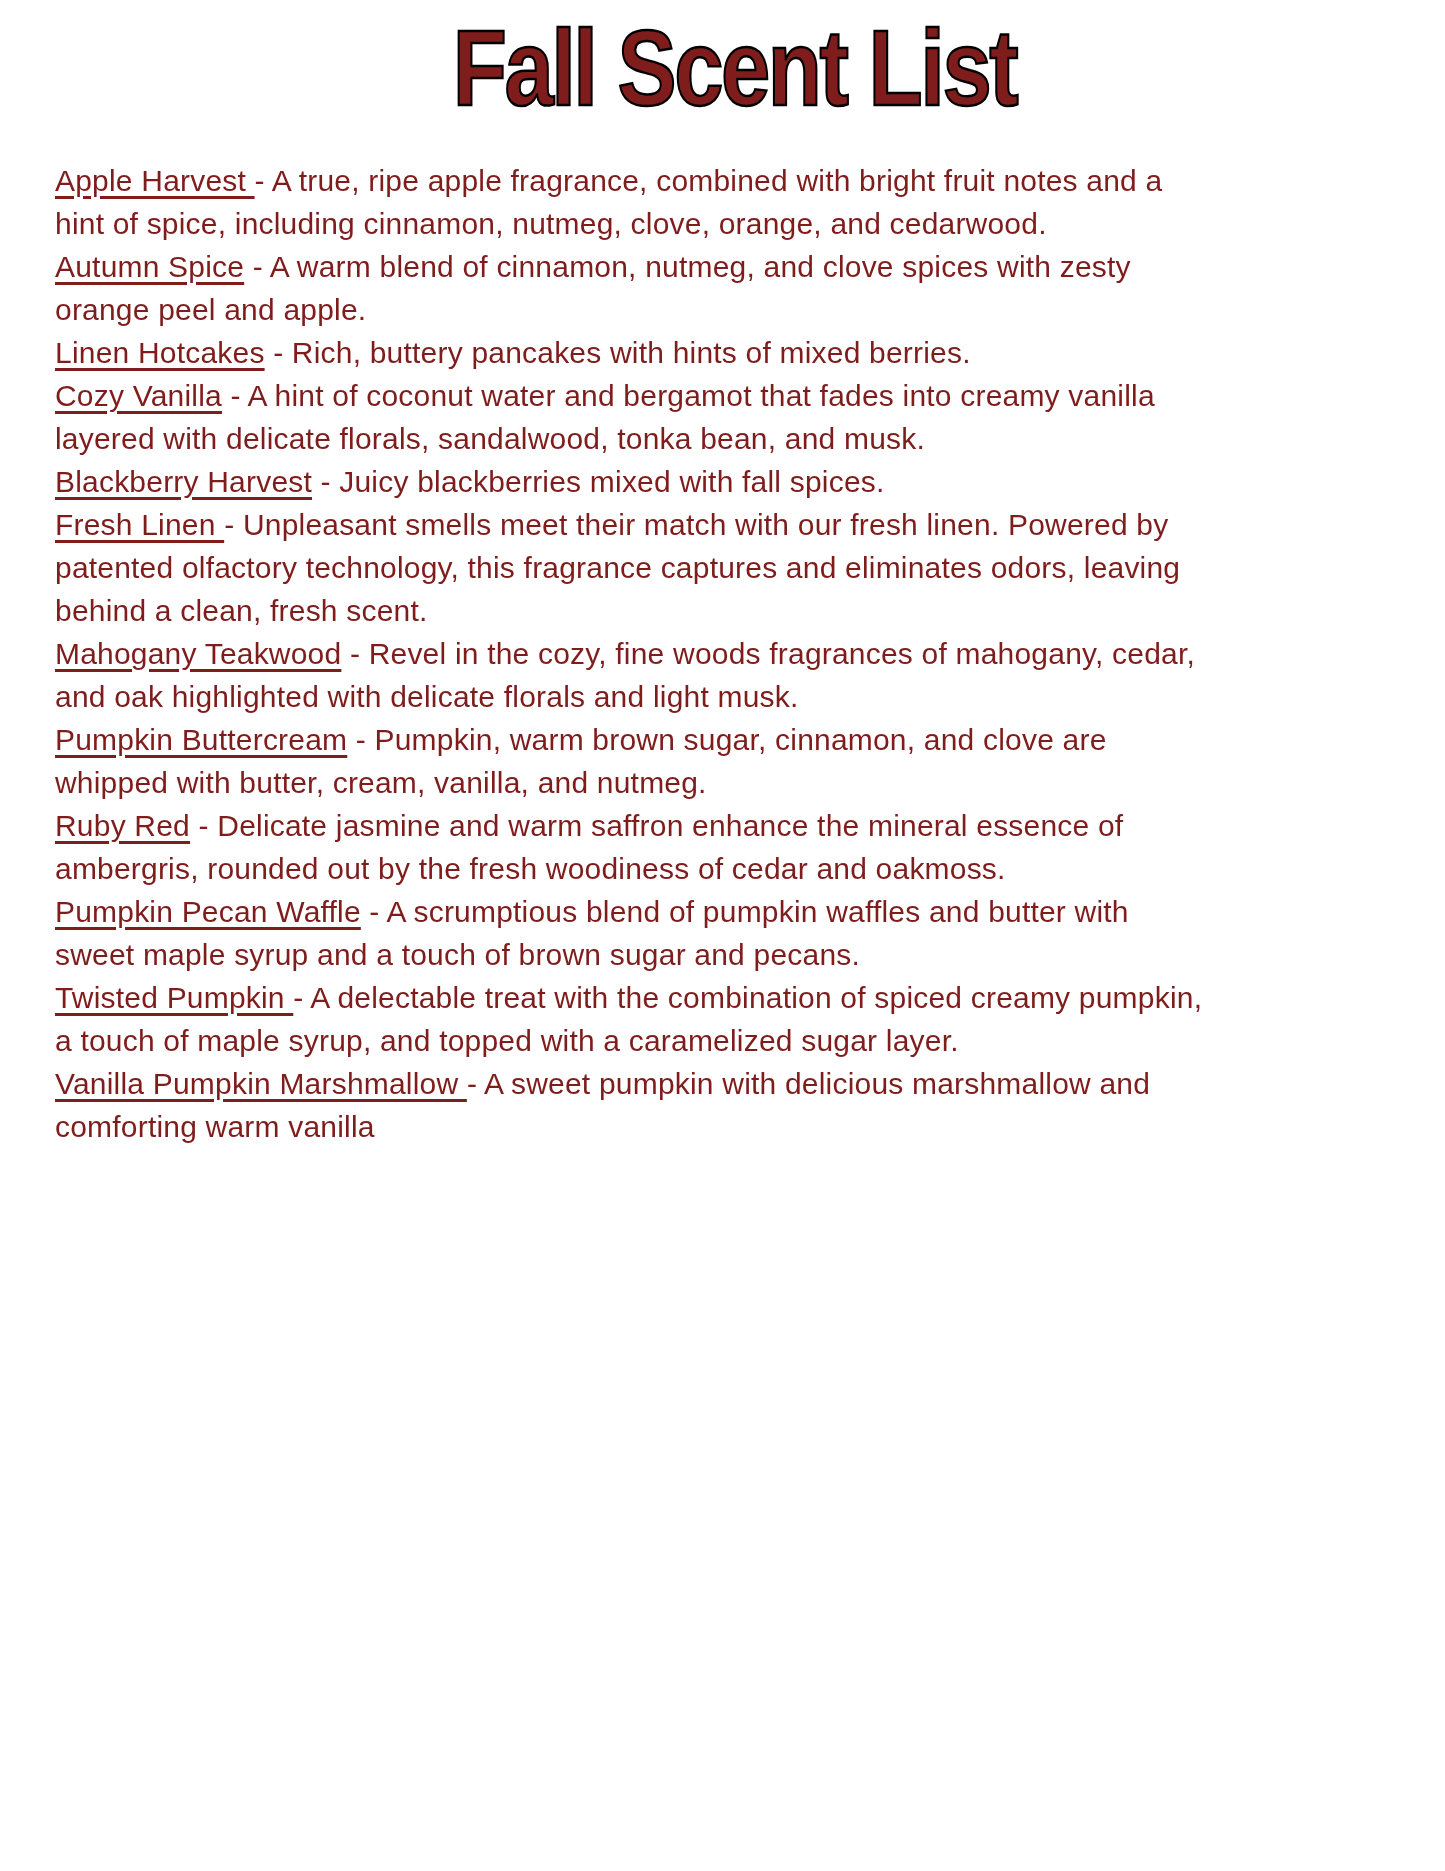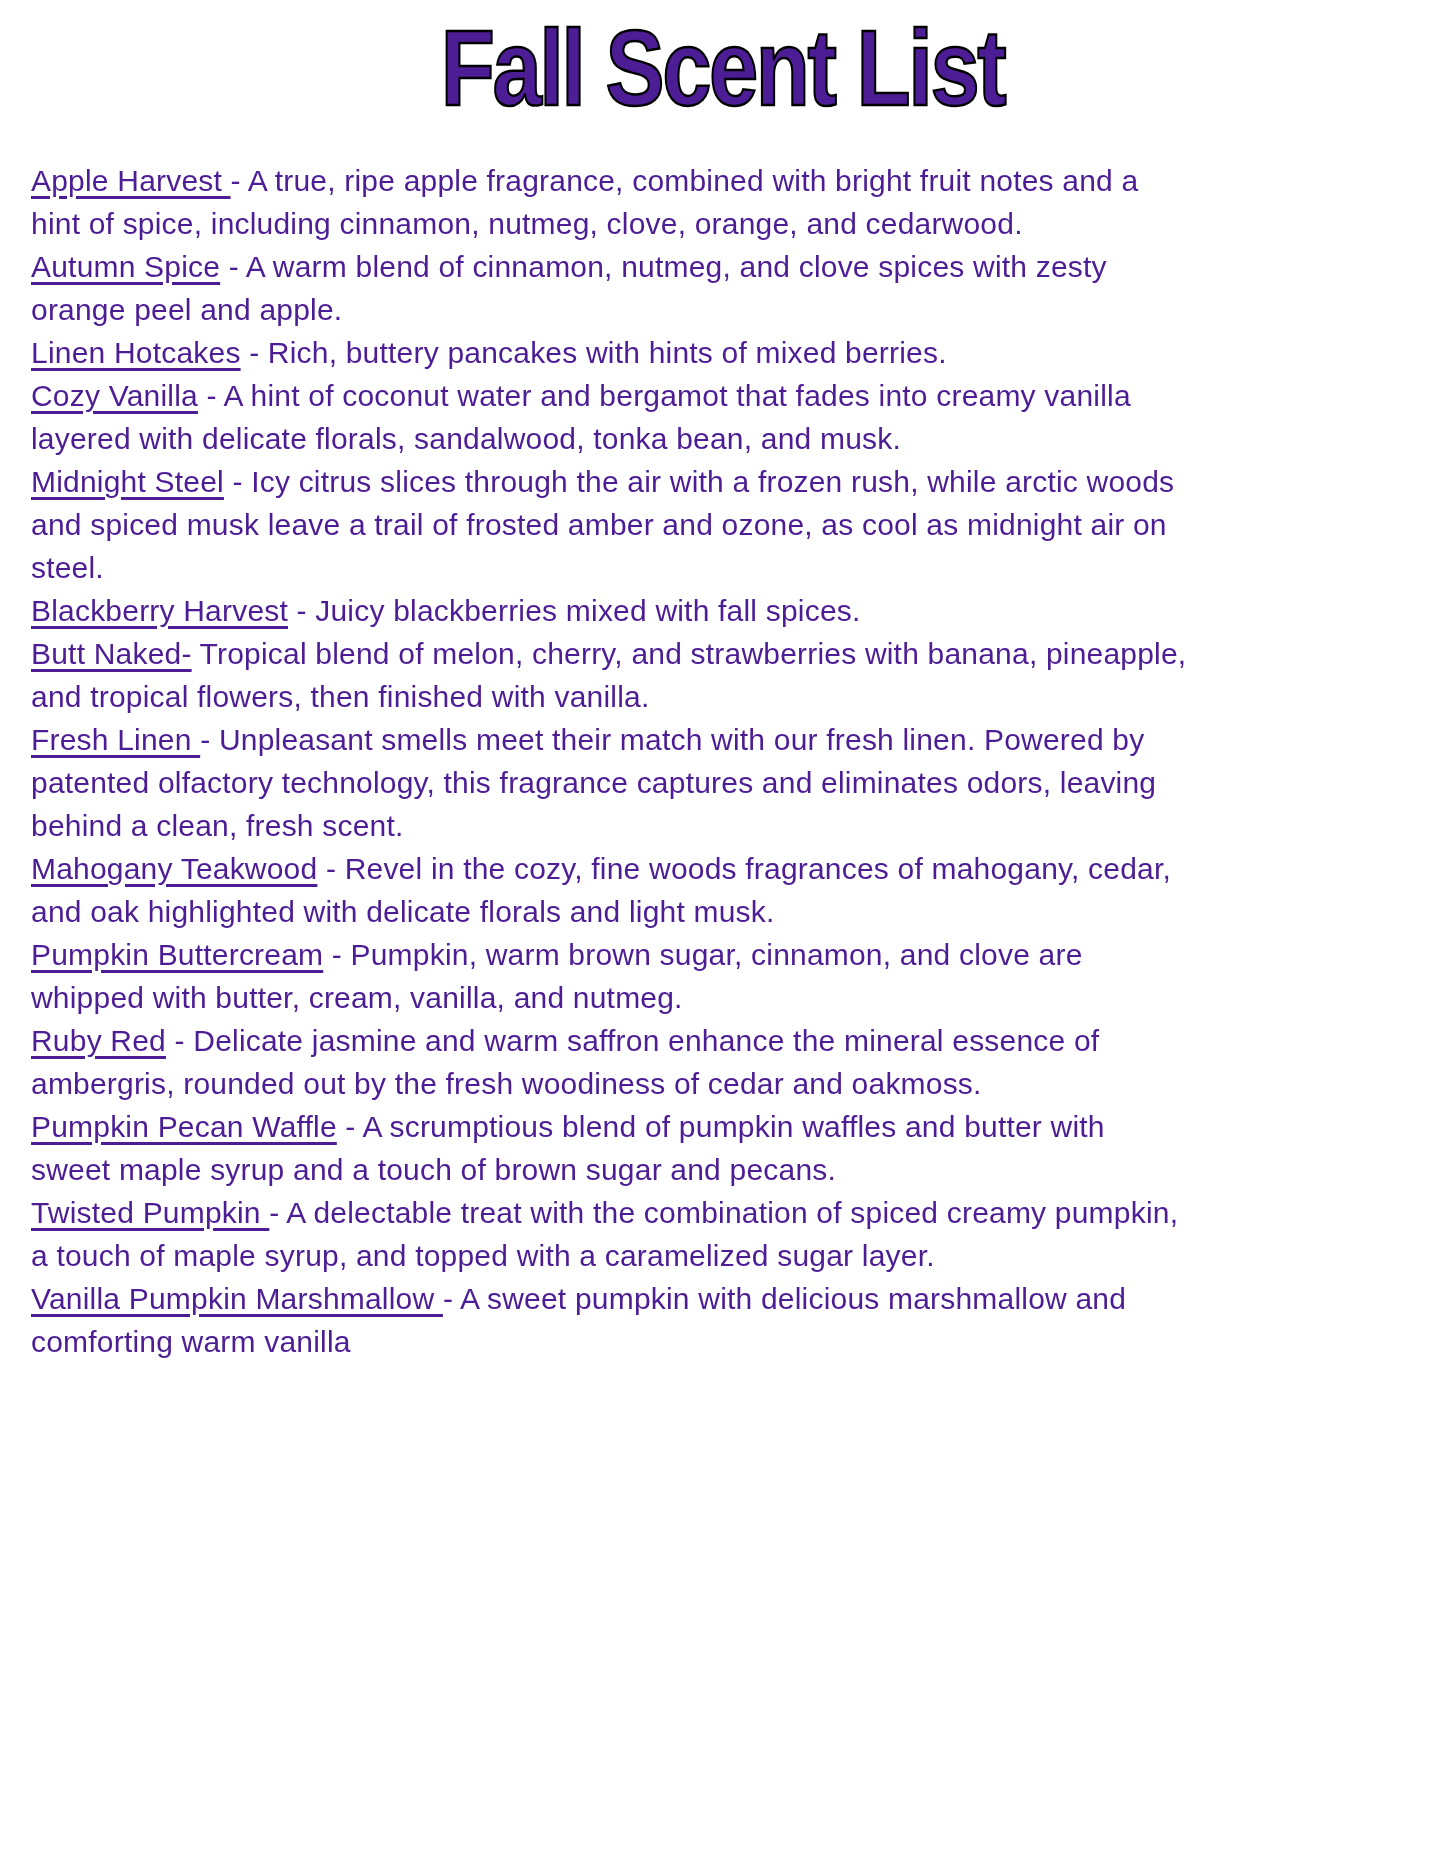--- a/index.html
+++ b/index.html
@@ -6,23 +6,24 @@
     margin: 0;
     padding: 0;
     background: #ffffff;
   }
   .page {
     position: relative;
     width: 1445px;
     height: 1871px;
     box-sizing: border-box;
     background: #ffffff;
-    color: #4c1d95;
+    color: #7f1d1d;
     font-family: "Liberation Sans", sans-serif;
     overflow: hidden;
+    padding-left: 24px;
   }
   .page-title {
     margin: 14px 0 6px 0;
     text-align: center;
     font-size: 108px;
     line-height: 1.0;
     font-weight: bold;
     letter-spacing: -3px;
     transform: scaleX(0.82);
     transform-origin: 50% 50%;
@@ -48,23 +49,21 @@
 </head>
 <body>
 
 <div class="page">
   <h1 class="page-title">Fall Scent List</h1>
   <div class="scent-list">
       <p class="scent-item"><span class="scent-name">Apple Harvest </span><span class="scent-desc">- A true, ripe apple fragrance, combined with bright fruit notes and a hint of spice, including cinnamon, nutmeg, clove, orange, and cedarwood.</span></p>
       <p class="scent-item"><span class="scent-name">Autumn Spice</span><span class="scent-desc"> - A warm blend of cinnamon, nutmeg, and clove spices with zesty orange peel and apple.</span></p>
       <p class="scent-item"><span class="scent-name">Linen Hotcakes</span><span class="scent-desc"> - Rich, buttery pancakes with hints of mixed berries.</span></p>
       <p class="scent-item"><span class="scent-name">Cozy Vanilla</span><span class="scent-desc"> - A hint of coconut water and bergamot that fades into creamy vanilla layered with delicate florals, sandalwood, tonka bean, and musk.</span></p>
-      <p class="scent-item"><span class="scent-name">Midnight Steel</span><span class="scent-desc"> - Icy citrus slices through the air with a frozen rush, while arctic woods and spiced musk leave a trail of frosted amber and ozone, as cool as midnight air on steel.</span></p>
       <p class="scent-item"><span class="scent-name">Blackberry Harvest</span><span class="scent-desc"> - Juicy blackberries mixed with fall spices.</span></p>
-      <p class="scent-item"><span class="scent-name">Butt Naked-</span><span class="scent-desc"> Tropical blend of melon, cherry, and strawberries with banana, pineapple, and tropical flowers, then finished with vanilla.</span></p>
       <p class="scent-item"><span class="scent-name">Fresh Linen </span><span class="scent-desc">- Unpleasant smells meet their match with our fresh linen. Powered by patented olfactory technology, this fragrance captures and eliminates odors, leaving behind a clean, fresh scent.</span></p>
       <p class="scent-item"><span class="scent-name">Mahogany Teakwood</span><span class="scent-desc"> - Revel in the cozy, fine woods fragrances of mahogany, cedar, and oak highlighted with delicate florals and light musk.</span></p>
       <p class="scent-item"><span class="scent-name">Pumpkin Buttercream</span><span class="scent-desc"> - Pumpkin, warm brown sugar, cinnamon, and clove are whipped with butter, cream, vanilla, and nutmeg.</span></p>
       <p class="scent-item"><span class="scent-name">Ruby Red</span><span class="scent-desc"> - Delicate jasmine and warm saffron enhance the mineral essence of ambergris, rounded out by the fresh woodiness of cedar and oakmoss.</span></p>
       <p class="scent-item"><span class="scent-name">Pumpkin Pecan Waffle</span><span class="scent-desc"> - A scrumptious blend of pumpkin waffles and butter with sweet maple syrup and a touch of brown sugar and pecans.</span></p>
       <p class="scent-item"><span class="scent-name">Twisted Pumpkin </span><span class="scent-desc">- A delectable treat with the combination of spiced creamy pumpkin, a touch of maple syrup, and topped with a caramelized sugar layer.</span></p>
       <p class="scent-item"><span class="scent-name">Vanilla Pumpkin Marshmallow </span><span class="scent-desc">- A sweet pumpkin with delicious marshmallow and comforting warm vanilla</span></p>
     </div>
 </div>
 

